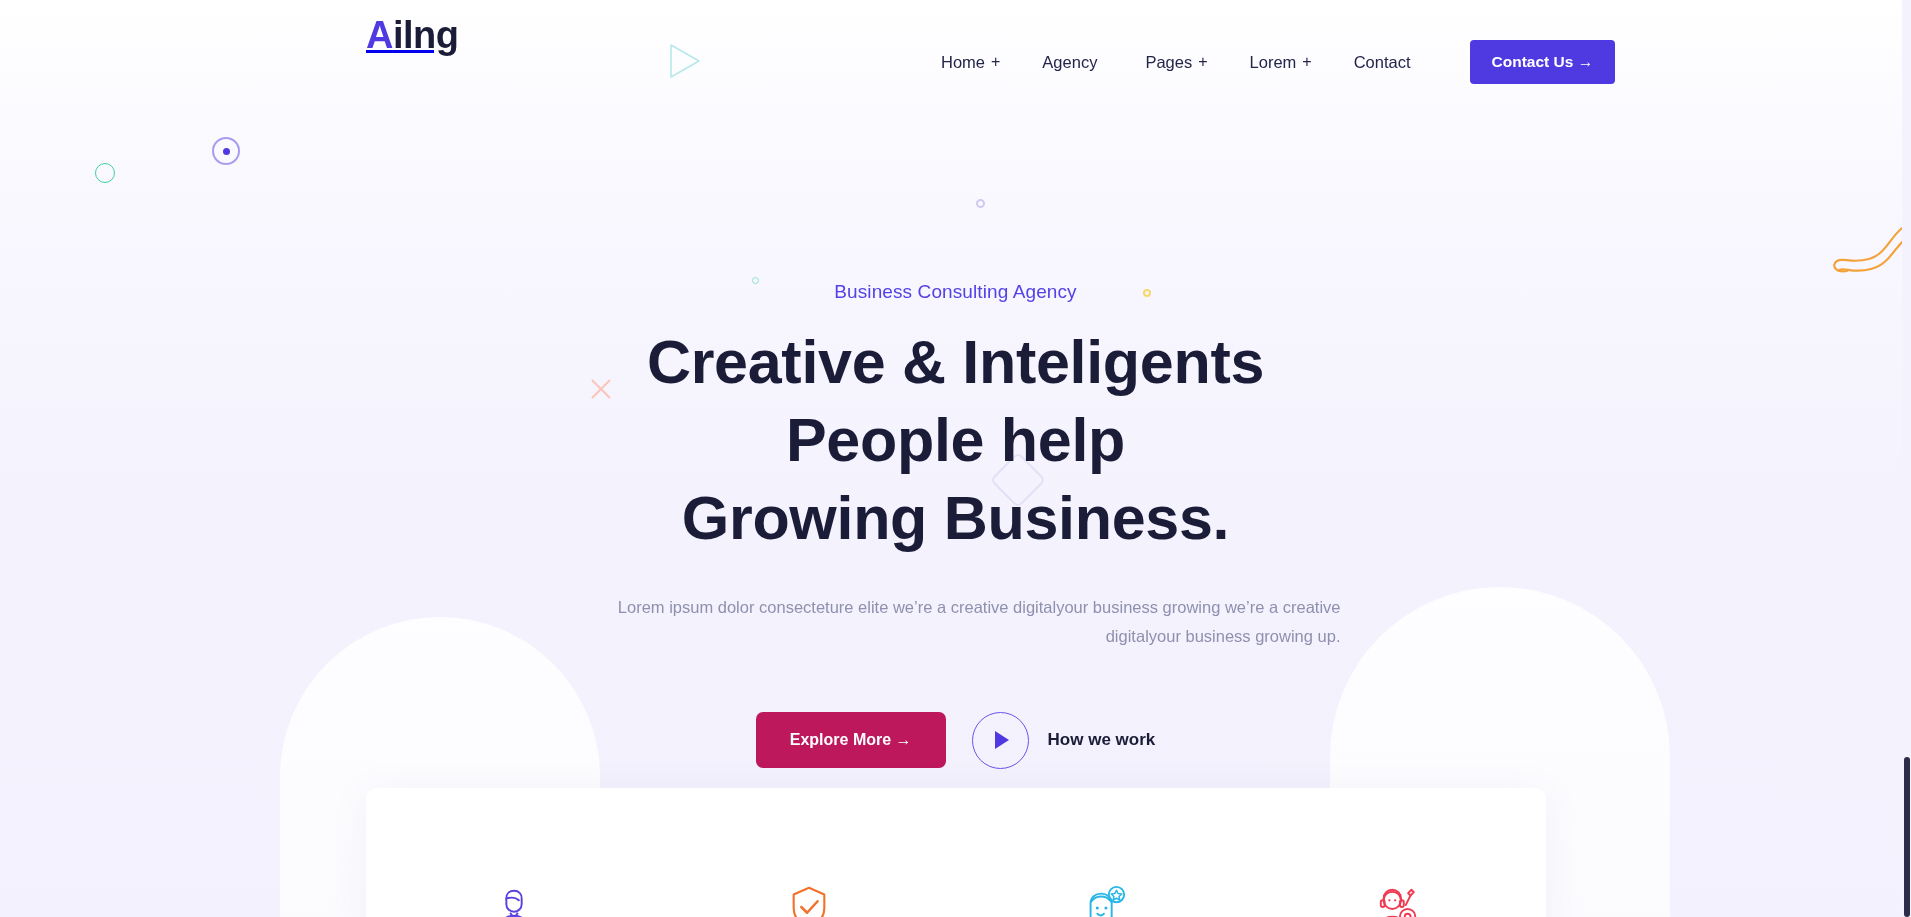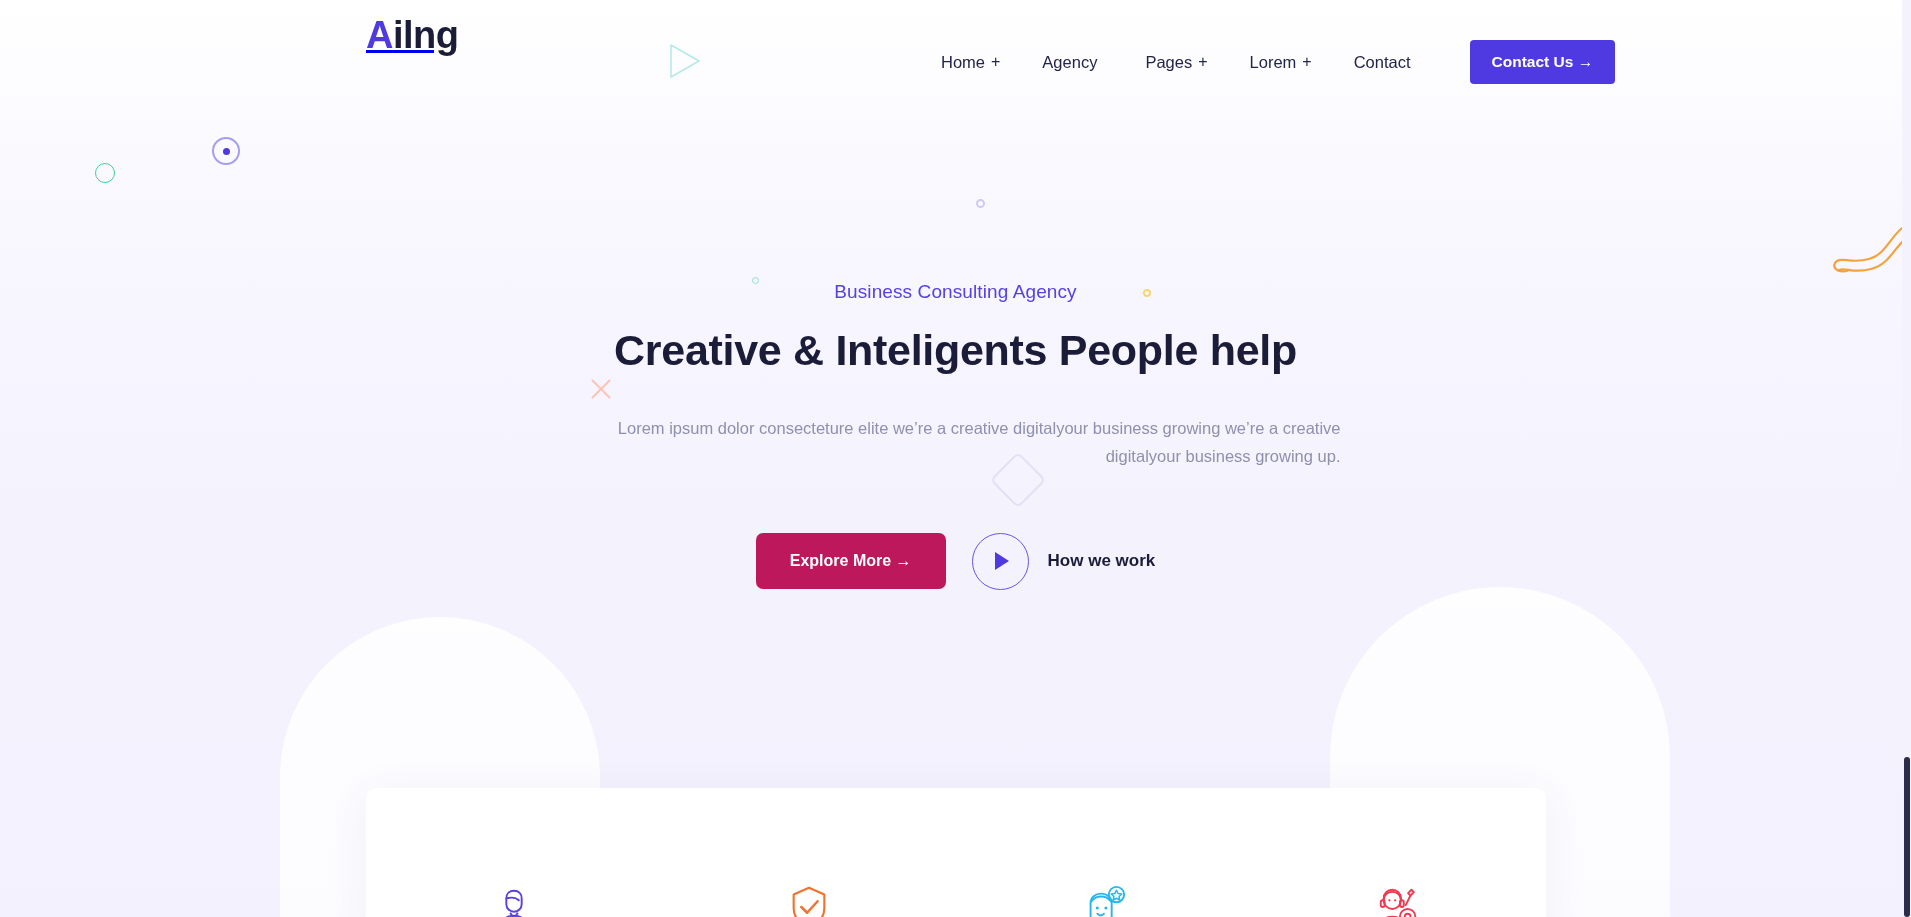--- a/index.html
+++ b/index.html
@@ -197,21 +197,21 @@
   .hero-eyebrow {
     color: #5442e6;
     font-size: 19px;
     font-weight: 400;
     letter-spacing: .1px;
     margin-bottom: 20px;
   }
 
   .hero-title {
     color: #1b1c38;
-    font-size: 43px;
+    font-size: 61px;
     font-weight: 700;
     line-height: 1.28;
     letter-spacing: -.3px;
     max-width: 760px;
     margin: 0 auto;
   }
 
   .hero-sub {
     color: #8f90ae;
     font-size: 16.5px;
@@ -386,20 +386,21 @@
 
 </header>
 
 <section class="hero">
 
   <div class="hero-eyebrow">Business Consulting Agency</div>
 
   <h1 class="hero-title">
     <span>Creative &amp; Inteligents People help</span>
     <br>
+    <span>Growing Business.</span>
   </h1>
 
   <p class="hero-sub">Lorem ipsum dolor consecteture elite we’re a creative digitalyour business growing we’re a creative digitalyour business growing up.</p>
 
   <div class="hero-actions">
 
     <button class="btn-explore">Explore More  →</button>
 
     <div class="play-group">
       <span class="play-circle">

